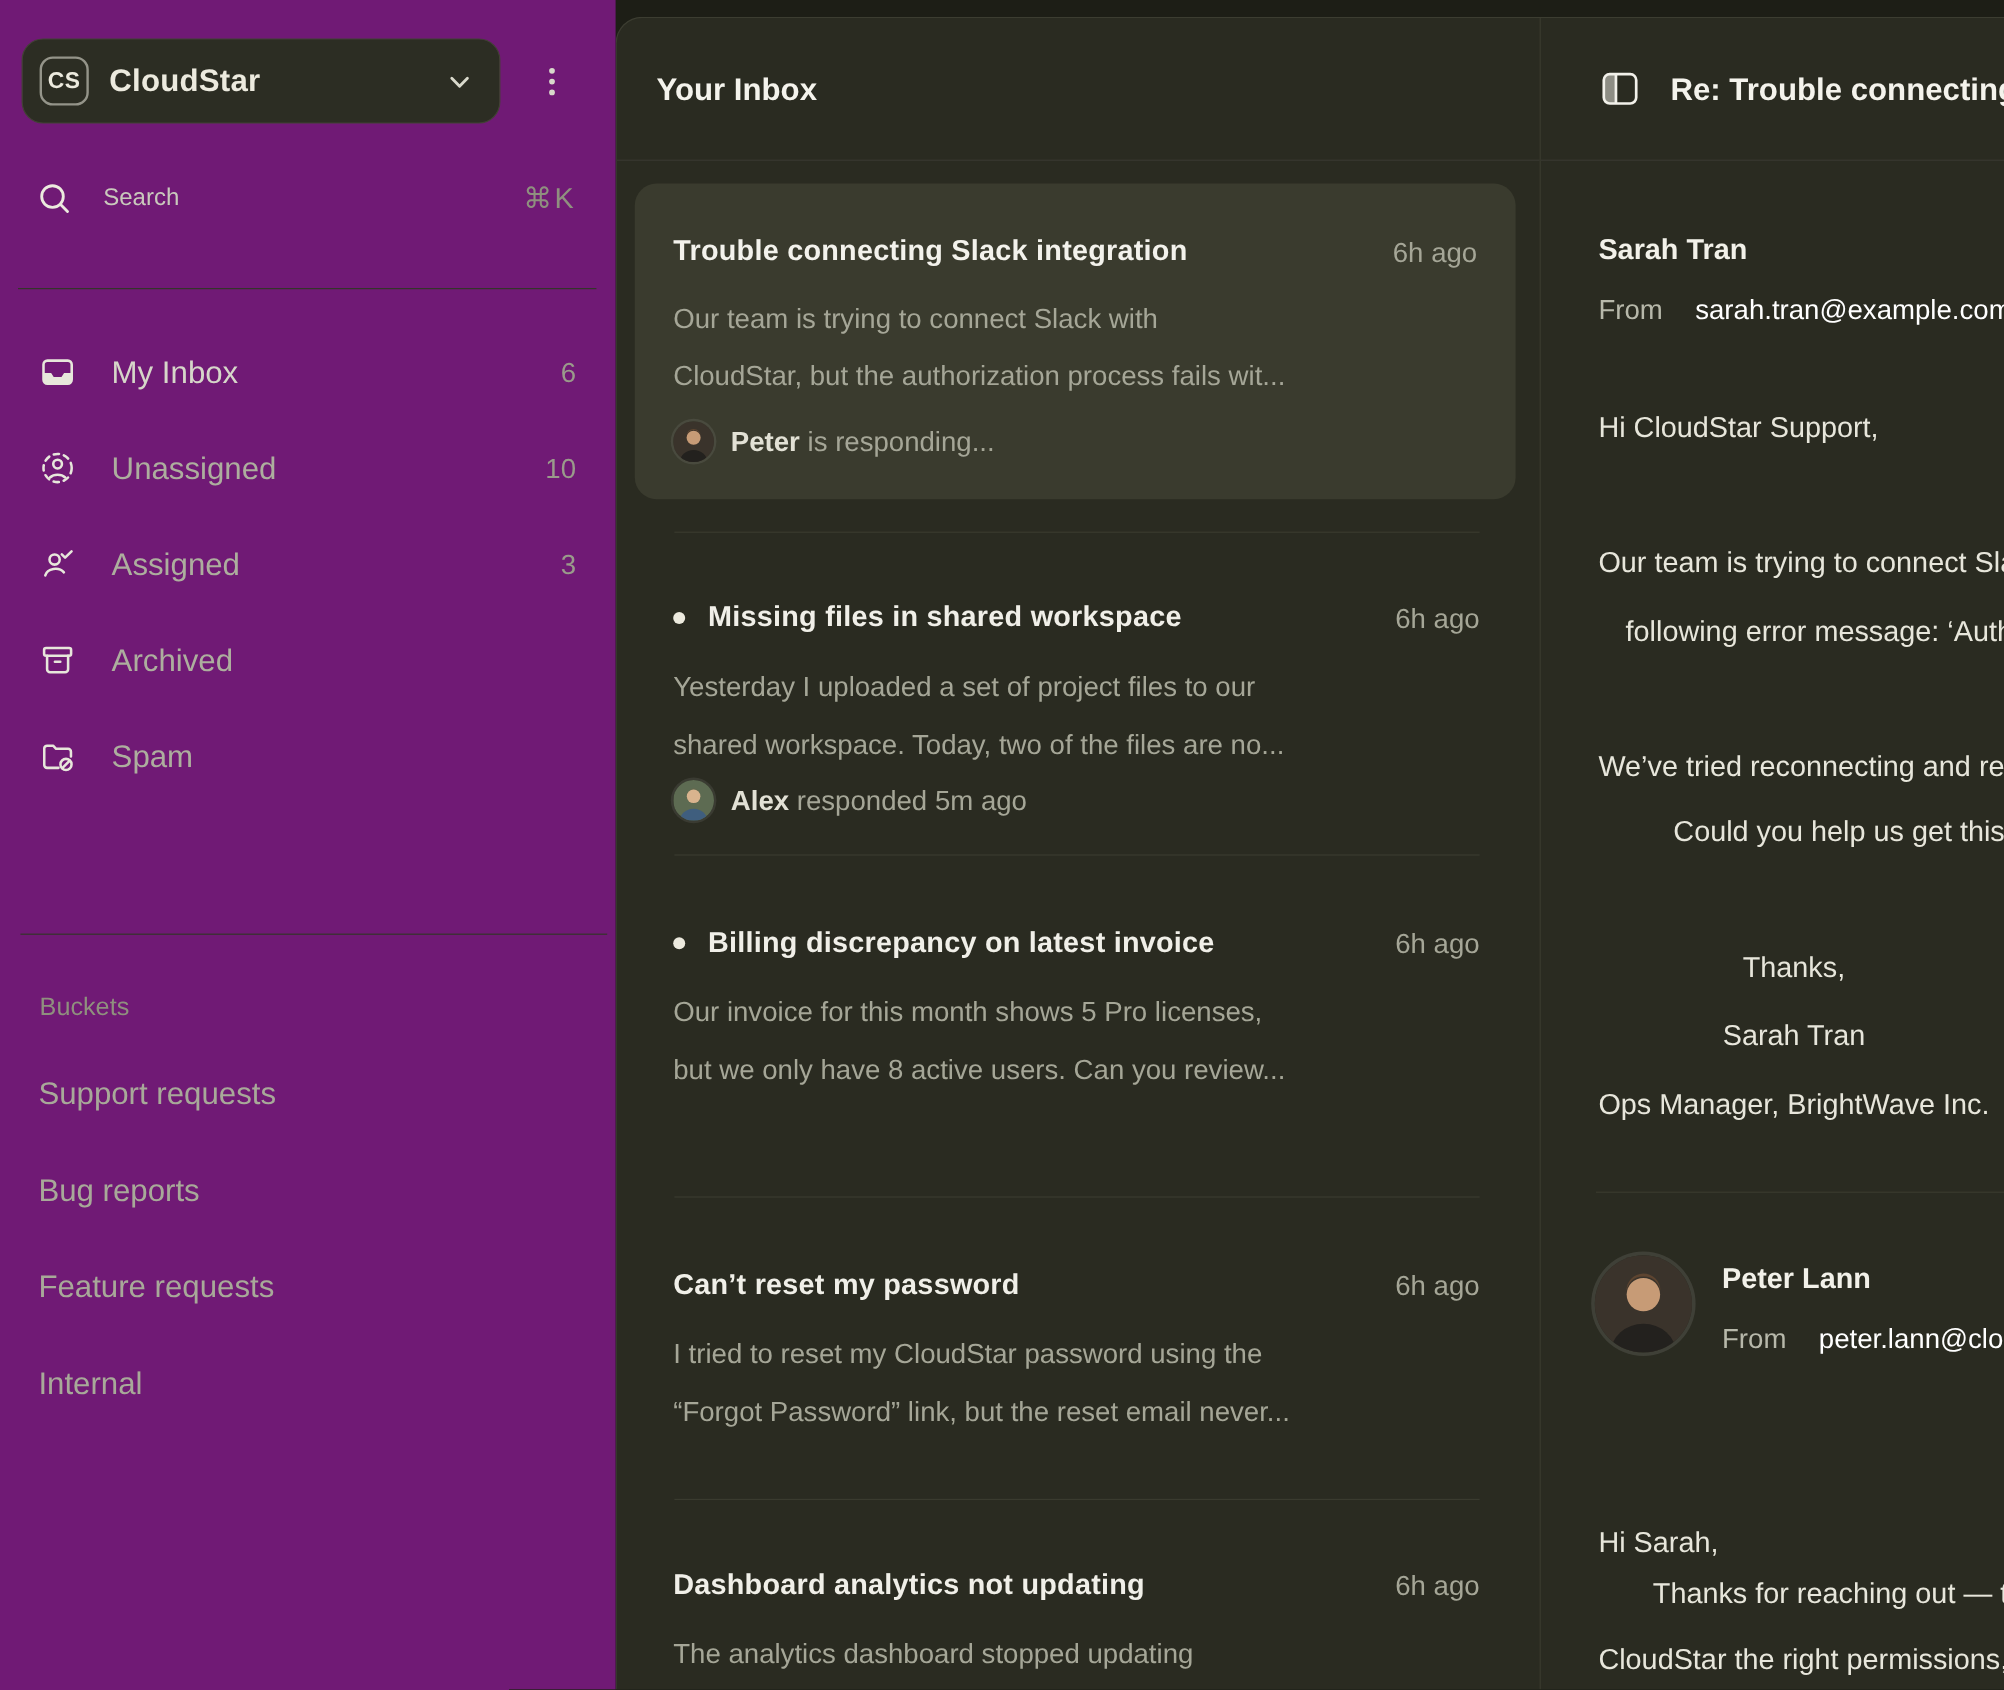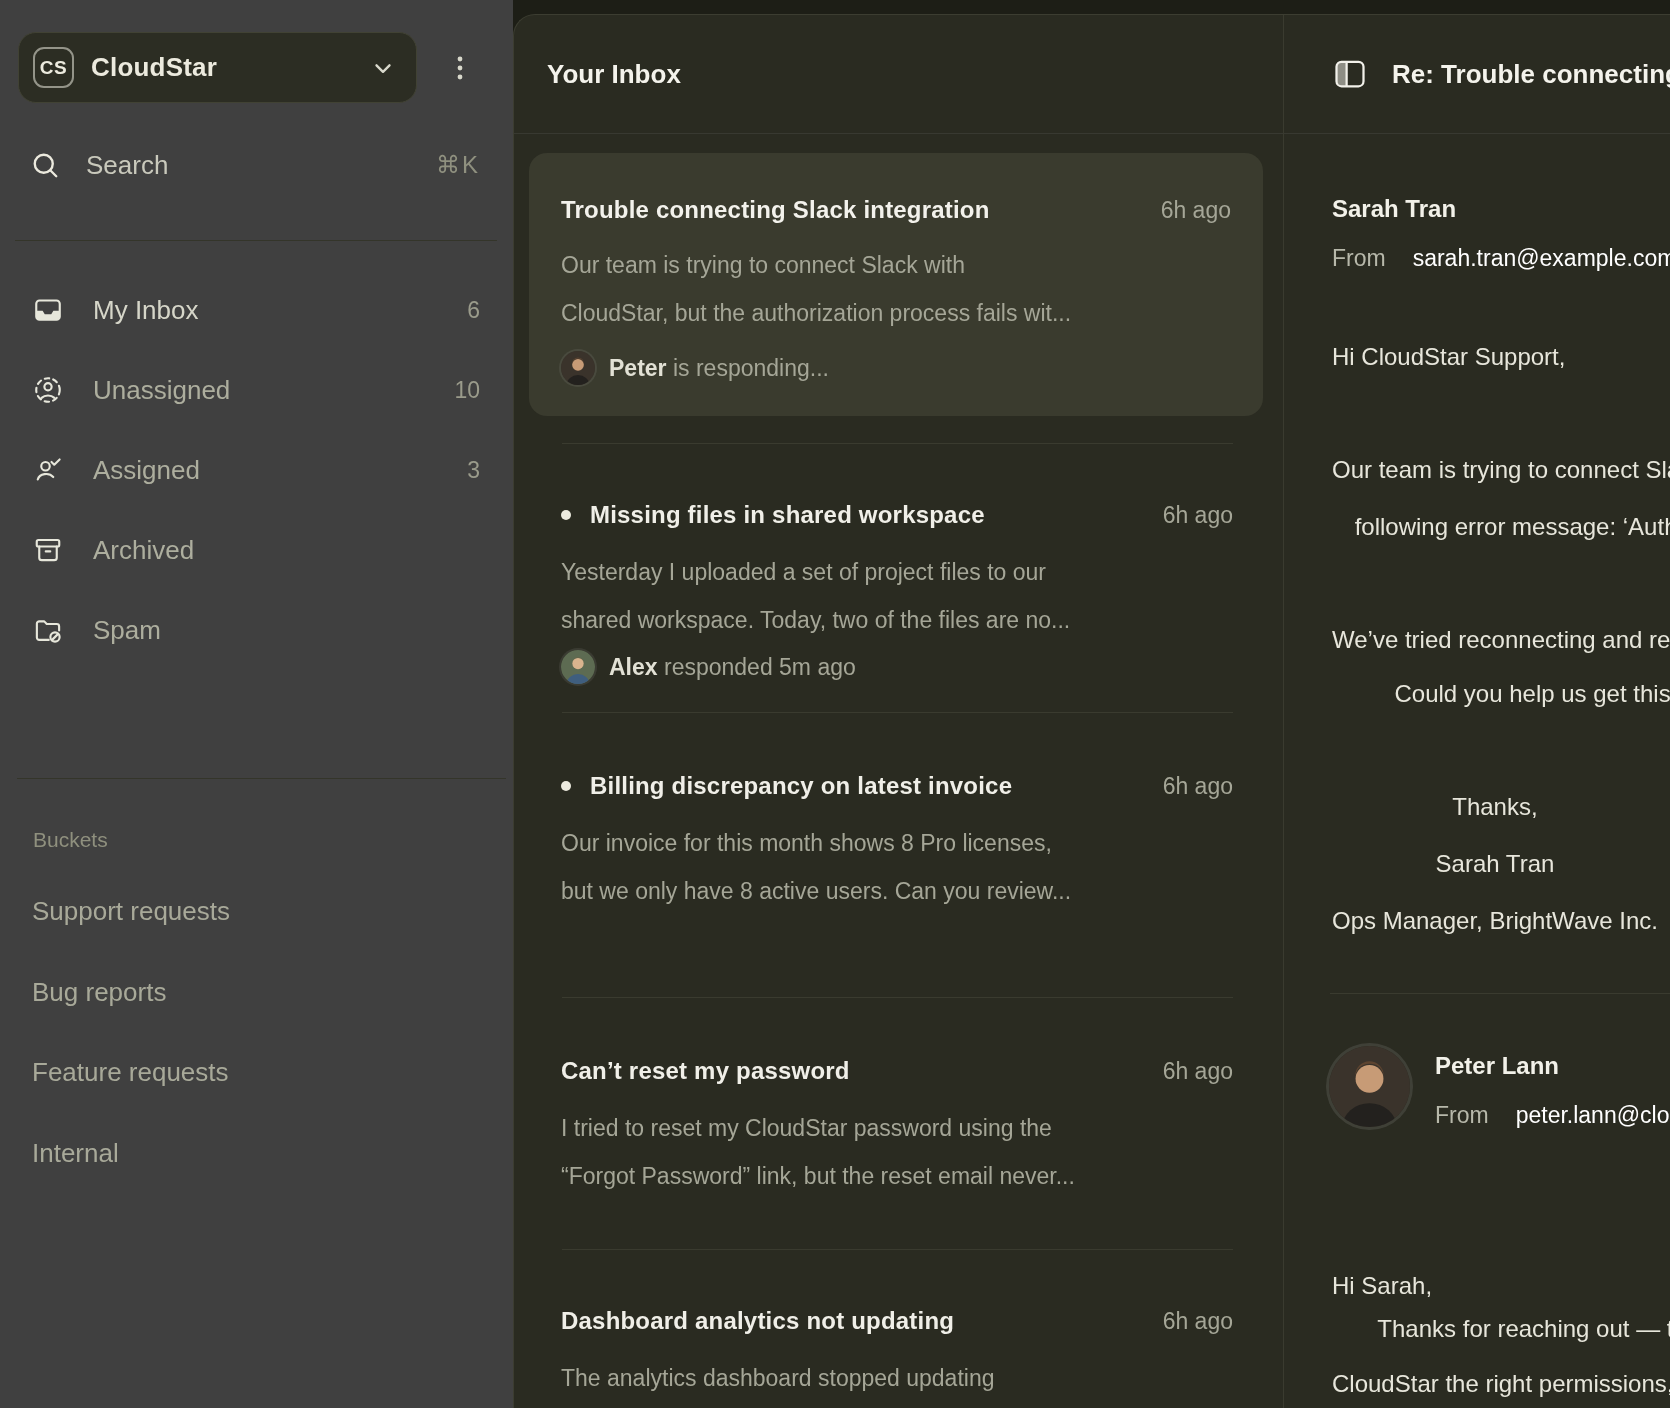--- a/index.html
+++ b/index.html
@@ -6,39 +6,39 @@
   html,body { width:1670px; height:1408px; overflow:hidden; }
   body {
     background:#1d1e16;
     font-family:"Liberation Sans","DejaVu Sans",sans-serif;
     position:relative;
     color:#e8e7dc;
   }
   svg { display:block; }
 
   
-  .sidebar { position:absolute; left:0; top:0; width:513px; height:1408px; background:#404040; }
+  .sidebar { position:absolute; left:0; top:0; width:513px; height:1408px; background:#701a75; }
   .ws-pill {
     position:absolute; left:18px; top:32px; width:399px; height:71px;
     background:#2c2d23; border:1px solid #41423…4; border:1px solid #414234;
     border-radius:18px; display:flex; align-items:center; padding:0 20px 0 14px; cursor:pointer;
   }
   .cs-badge {
     width:41px; height:41px; border:2px solid rgba(235,234,222,0.55); border-radius:11px;
     display:flex; align-items:center; justify-content:center;
     font-size:19px; font-weight:bold; letter-spacing:0.5px; color:#eceade;
   }
   .ws-name { margin-left:17px; font-size:26px; font-weight:bold; color:#eceade; letter-spacing:0.2px; }
   .ws-chevron { margin-left:auto; color:#d9d9cc; }
   .kebab-btn { position:absolute; left:446px; top:46px; width:28px; height:44px;
     display:flex; align-items:center; justify-content:center; cursor:pointer; }
 
   .search-row { position:absolute; left:30px; top:140px; width:450px; height:50px;
     display:flex; align-items:center; cursor:pointer; }
-  .search-label { margin-left:26px; font-size:26px; color:#c9c9bc; }
+  .search-label { margin-left:26px; font-size:20px; color:#c9c9bc; }
   .search-shortcut { margin-left:auto; font-size:24px; color:#8f907f; letter-spacing:2px; }
 
   .side-divider-1 { position:absolute; left:15px; top:240px; width:482px; border-top:1px solid #34352a; }
   .side-divider-2 { position:absolute; left:17px; top:778px; width:489px; border-top:1px solid #34352a; }
 
   .nav { position:absolute; left:0; top:270px; width:513px; }
   .nav-item { height:80px; display:flex; align-items:center; padding:0 33px 0 33px; cursor:pointer; }
   .nav-icon { width:30px; height:30px; color:#e7e7db; flex:none; }
   .nav-label { margin-left:30px; font-size:26px; color:#adae9e; }
   .nav-item.active .nav-label { color:#d6d6c9; }
@@ -281,21 +281,21 @@
 
     <div class="conv-row" style="top:697px">
       <div class="row-divider"></div>
       <div class="row-body pt56">
         <div class="title-row">
           <span class="unread-dot"></span>
           <span class="conv-title">Billing discrepancy on latest invoice</span>
           <span class="conv-time">6h ago</span>
         </div>
         <div class="preview">
-          <div>Our invoice for this month shows 8 Pro licenses,</div>
+          <div>Our invoice for this month shows 5 Pro licenses,</div>
           <div>but we only have 8 active users. Can you review...</div>
         </div>
       </div>
     </div>
 
     <div class="conv-row" style="top:982px">
       <div class="row-divider"></div>
       <div class="row-body pt56">
         <div class="title-row">
           <span class="conv-title">Can’t reset my password</span>

